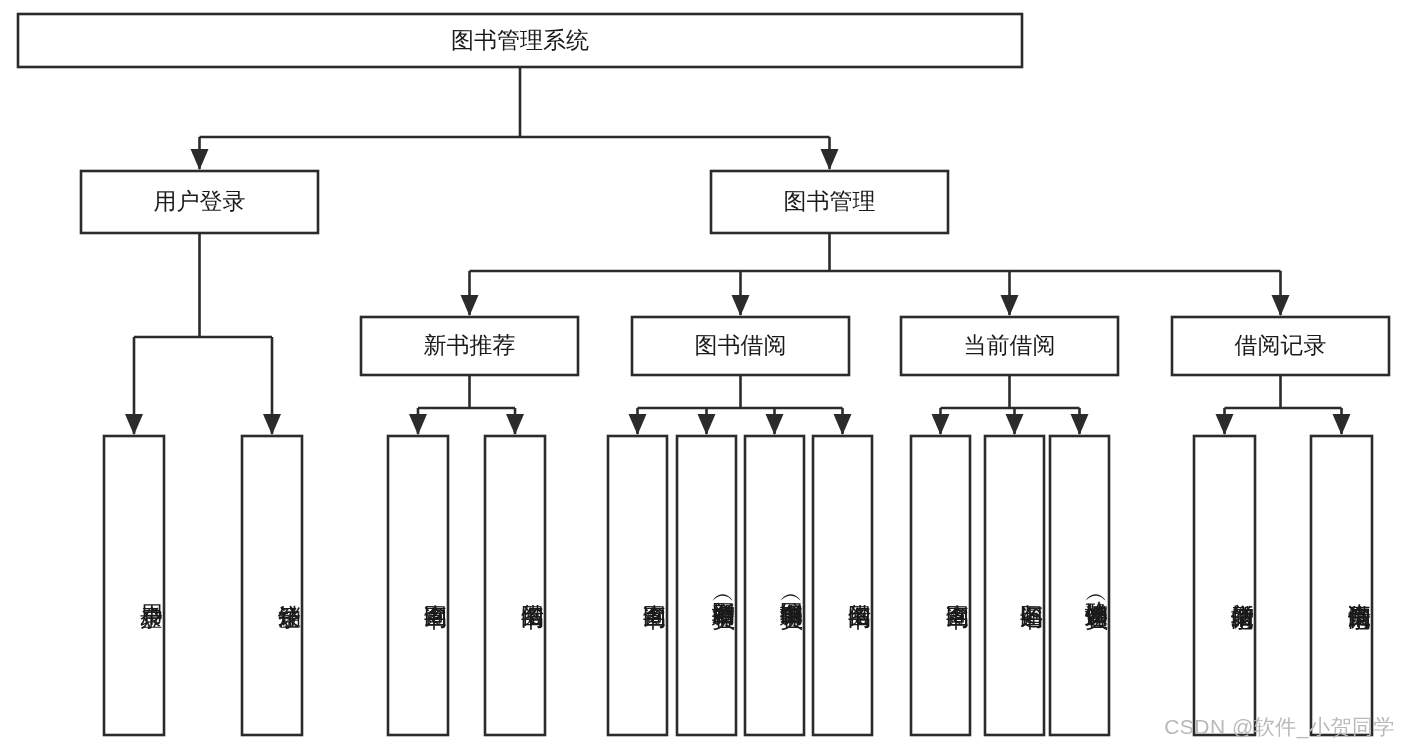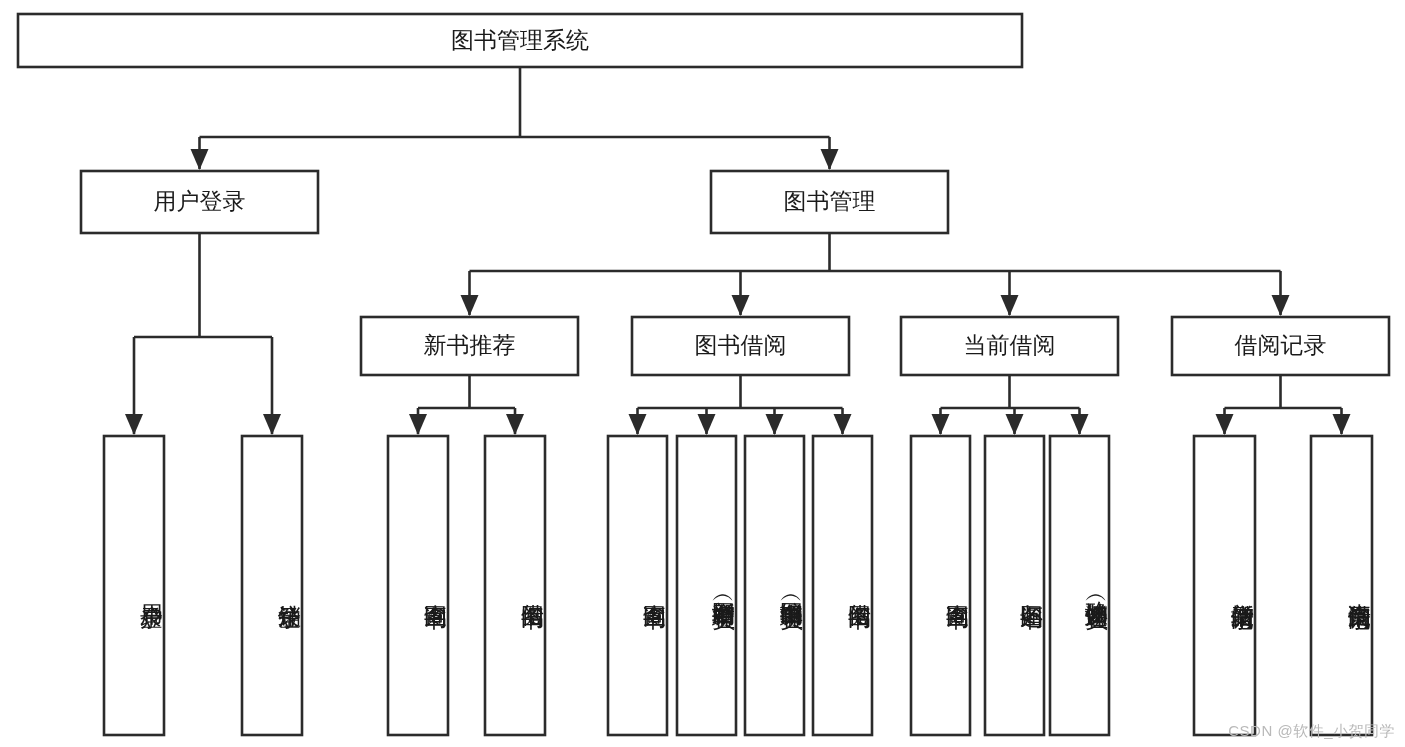--- a/index.html
+++ b/index.html
@@ -65,21 +65,21 @@
   }
   .vleaf {
     position: absolute;
     box-sizing: border-box;
   }
   .watermark {
     position: absolute;
     right: 10px;
     bottom: 6px;
     font-family: "Liberation Sans", "DejaVu Sans", sans-serif;
-    font-size: 15px;
+    font-size: 21px;
     color: #b9b9b9;
     letter-spacing: 0.5px;
     white-space: pre;
     pointer-events: none;
   }
 </style>
 </head>
 <body>
 
 <div id="diagram-root">

